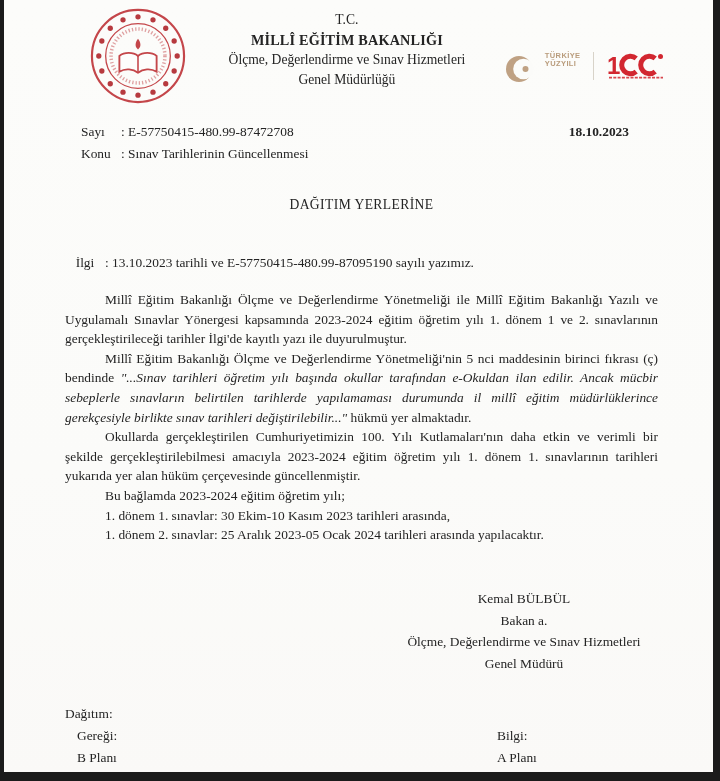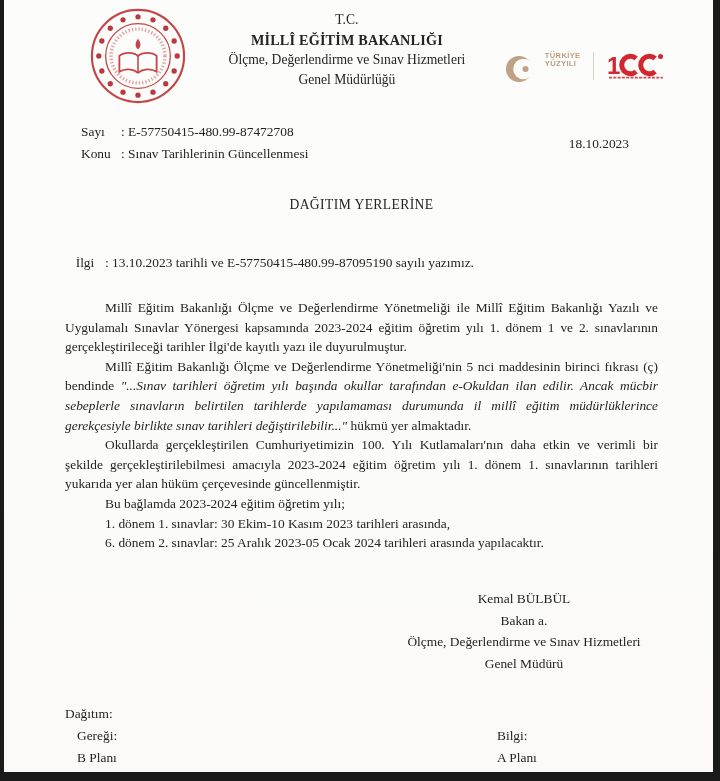--- a/index.html
+++ b/index.html
@@ -26,24 +26,24 @@
   .ty-text{font-family:"Liberation Sans","DejaVu Sans",sans-serif;font-size:7.5px;font-weight:bold;
     color:#b99c7c;line-height:8px;letter-spacing:.4px;}
   .logo-divider{width:1.5px;height:28px;background:#d8d3c9;margin:0 5px;}
   .logo100{display:flex;flex-direction:column;align-items:center;}
 
   
   .sec{position:absolute;left:65px;right:62px;font-size:13.4px;}
   .sec-meta{top:121px;line-height:22px;margin-left:16px;}
   .meta-row{display:flex;}
   .meta-label{width:40px;flex:none;}
-  .meta-date{position:absolute;right:29px;top:12px;}
+  .meta-date{position:absolute;right:29px;top:0;font-weight:bold;}
   .sec-recipient{top:197px;text-align:center;letter-spacing:.4px;font-size:13.6px;}
   .sec-ilgi{top:252px;line-height:21px;display:flex;text-align:center;}
-  .sec-body{top:290px;line-height:19.6px;margin-top:8px;}
+  .sec-body{top:290px;line-height:19.6px;}
   .jp{margin:0;text-align:justify;text-indent:40px;}
   .bline{margin:0;text-indent:40px;}
   .quote-italic{font-style:italic;}
   .sec-signature{position:absolute;top:588px;right:56px;width:280px;text-align:center;
     font-size:13.4px;line-height:21.5px;}
   .sec-footer{top:703px;line-height:22px;}
   .f-cols{display:flex;}
   .f-col1{width:420px;flex:none;margin-left:12px;}
   .f-col2{flex:1;}
 </style>
@@ -133,21 +133,21 @@
     <span class="meta-label">İlgi</span>
     <span>: 13.10.2023 tarihli ve E-57750415-480.99-87095190 sayılı yazımız.</span>
   </div>
 
   <div class="sec sec-body">
     <p class="jp">Millî Eğitim Bakanlığı Ölçme ve Değerlendirme Yönetmeliği ile Millî Eğitim Bakanlığı Yazılı ve Uygulamalı Sınavlar Yönergesi kapsamında 2023-2024 eğitim öğretim yılı 1. dönem 1 ve 2. sınavlarının gerçekleştirileceği tarihler İlgi'de kayıtlı yazı ile duyurulmuştur.</p>
     <p class="jp"><span>Millî Eğitim Bakanlığı Ölçme ve Değerlendirme Yönetmeliği'nin 5 nci maddesinin birinci fıkrası (ç) bendinde </span><span class="quote-italic">"...Sınav tarihleri öğretim yılı başında okullar tarafından e-Okuldan ilan edilir. Ancak mücbir sebeplerle sınavların belirtilen tarihlerde yapılamaması durumunda il millî eğitim müdürlüklerince gerekçesiyle birlikte sınav tarihleri değiştirilebilir..."</span><span> hükmü yer almaktadır.</span></p>
     <p class="jp">Okullarda gerçekleştirilen Cumhuriyetimizin 100. Yılı Kutlamaları'nın daha etkin ve verimli bir şekilde gerçekleştirilebilmesi amacıyla 2023-2024 eğitim öğretim yılı 1. dönem 1. sınavlarının tarihleri yukarıda yer alan hüküm çerçevesinde güncellenmiştir.</p>
     <p class="bline">Bu bağlamda 2023-2024 eğitim öğretim yılı;</p>
     <p class="bline">1. dönem 1. sınavlar: 30 Ekim-10 Kasım 2023 tarihleri arasında,</p>
-    <p class="bline">6. dönem 2. sınavlar: 25 Aralık 2023-05 Ocak 2024 tarihleri arasında yapılacaktır.</p>
+    <p class="bline">1. dönem 2. sınavlar: 25 Aralık 2023-05 Ocak 2024 tarihleri arasında yapılacaktır.</p>
   </div>
 
   <div class="sec-signature">
     <div>Kemal BÜLBÜL</div>
     <div>Bakan a.</div>
     <div>Ölçme, Değerlendirme ve Sınav Hizmetleri</div>
     <div>Genel Müdürü</div>
   </div>
 
   <div class="sec sec-footer">

